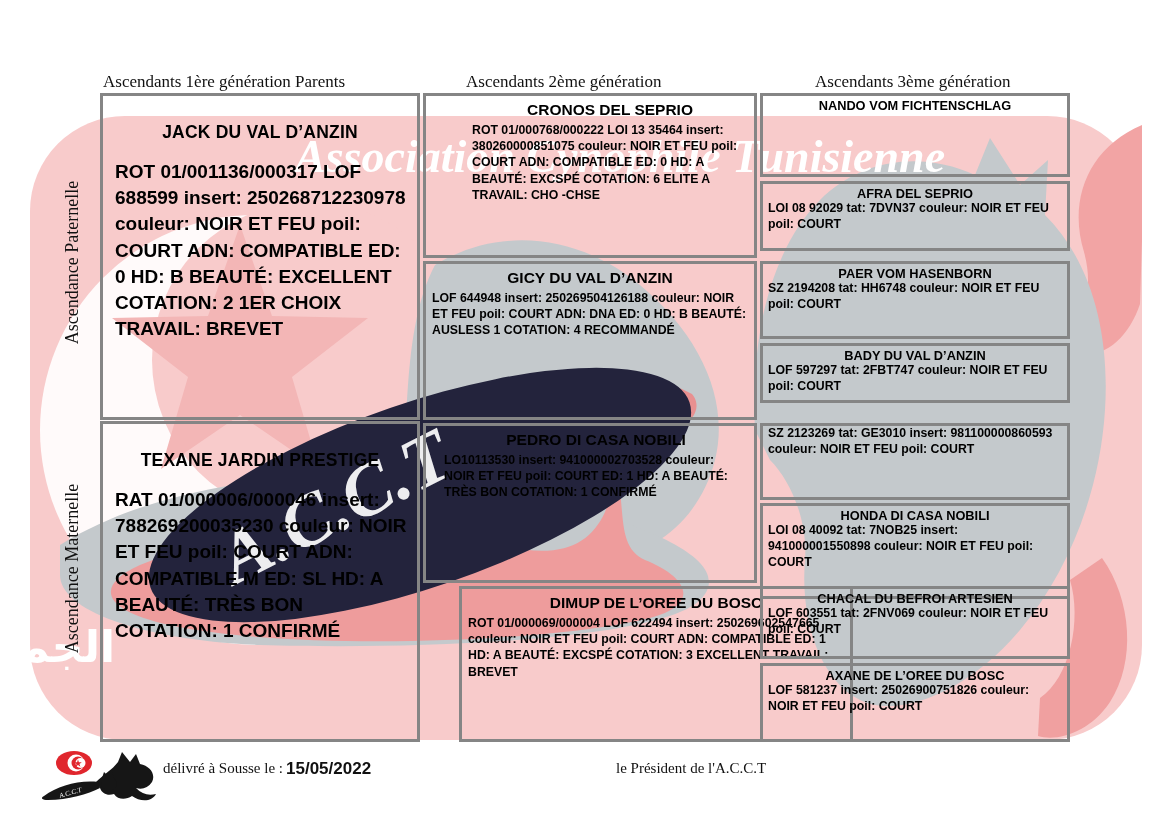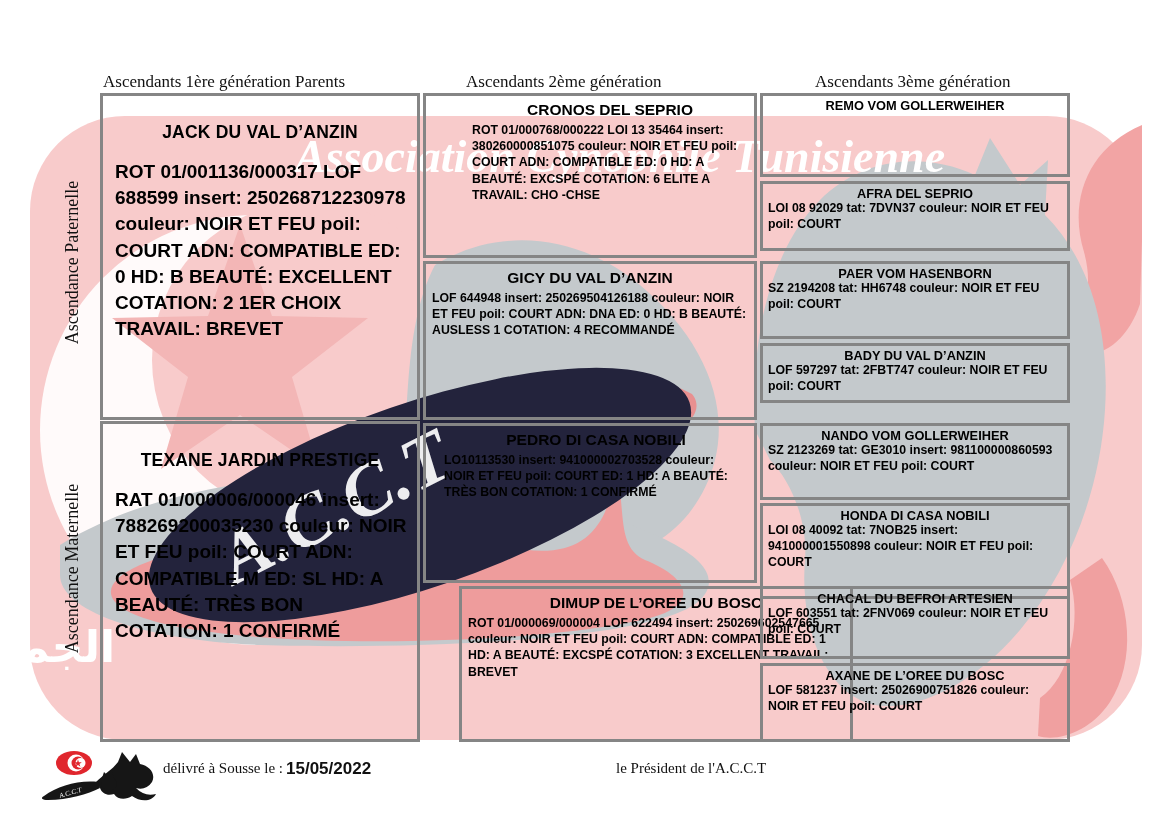--- a/index.html
+++ b/index.html
@@ -83,36 +83,35 @@
   <div class="box gen2" style="left:423px;top:423px;width:334px;height:160px;padding-left:12px;">
     <div class="title">PEDRO DI CASA NOBILI</div>
     <div class="details">LO10113530 insert: 941000002703528 couleur: NOIR ET FEU poil: COURT ED: 1 HD: A BEAUTÉ: TRÈS BON COTATION: 1 CONFIRMÉ</div>
   </div>
   <div class="box gen2" style="left:423px;top:586px;width:394px;height:156px;margin-left:36px;">
     <div class="title">DIMUP DE L’OREE DU BOSC</div>
     <div class="details">ROT 01/000069/000004 LOF 622494 insert: 250269602547665 couleur: NOIR ET FEU poil: COURT ADN: COMPATIBLE ED: 1 HD: A BEAUTÉ: EXCSPÉ COTATION: 3 EXCELLENT TRAVAIL: BREVET</div>
   </div>
 
   <div class="box gen3" style="left:760px;top:93px;width:310px;height:84px;">
-    <div class="title">REMO VOM GOLLERWEIHER</div>
+    <div class="title">NANDO VOM FICHTENSCHLAG</div>
   </div>
   <div class="box gen3" style="left:760px;top:181px;width:310px;height:70px;">
     <div class="title">AFRA DEL SEPRIO</div>
     <div class="details">LOI 08 92029 tat: 7DVN37 couleur: NOIR ET FEU poil: COURT</div>
   </div>
   <div class="box gen3" style="left:760px;top:261px;width:310px;height:78px;">
     <div class="title">PAER VOM HASENBORN</div>
     <div class="details">SZ 2194208 tat: HH6748 couleur: NOIR ET FEU poil: COURT</div>
   </div>
   <div class="box gen3" style="left:760px;top:343px;width:310px;height:60px;">
     <div class="title">BADY DU VAL D’ANZIN</div>
     <div class="details">LOF 597297 tat: 2FBT747 couleur: NOIR ET FEU poil: COURT</div>
   </div>
   <div class="box gen3" style="left:760px;top:423px;width:310px;height:77px;">
-    <div class="title">NANDO VOM GOLLERWEIHER</div>
     <div class="details">SZ 2123269 tat: GE3010 insert: 981100000860593 couleur: NOIR ET FEU poil: COURT</div>
   </div>
   <div class="box gen3" style="left:760px;top:503px;width:310px;height:96px;">
     <div class="title">HONDA DI CASA NOBILI</div>
     <div class="details">LOI 08 40092 tat: 7NOB25 insert: 941000001550898 couleur: NOIR ET FEU poil: COURT</div>
   </div>
   <div class="box gen3" style="left:760px;top:586px;width:310px;height:73px;">
     <div class="title">CHACAL  DU  BEFROI  ARTESIEN</div>
     <div class="details">LOF 603551 tat: 2FNV069 couleur: NOIR ET FEU poil: COURT</div>
   </div>

